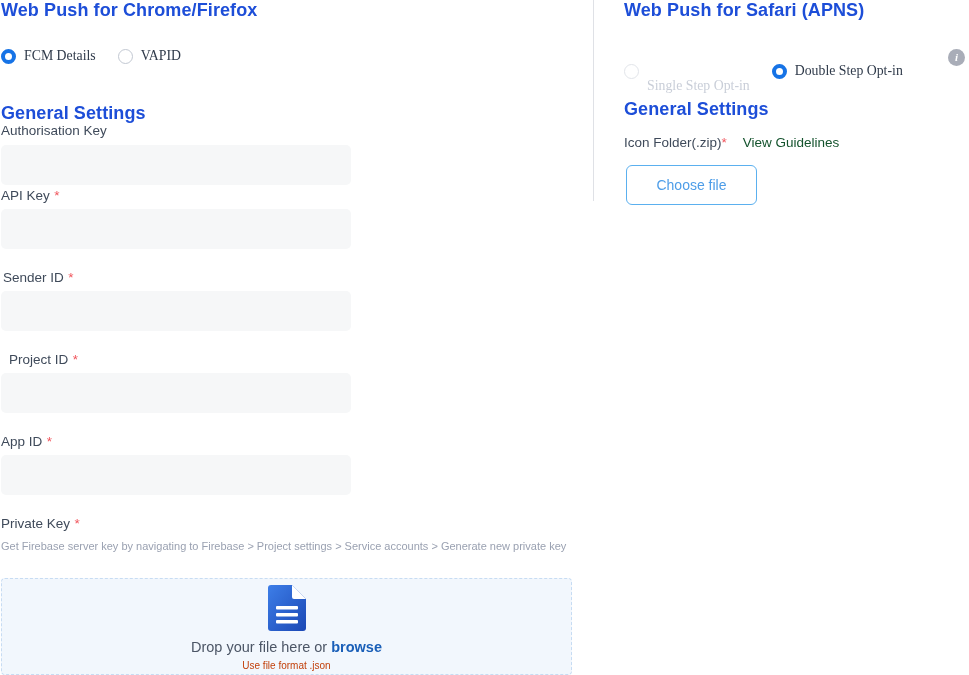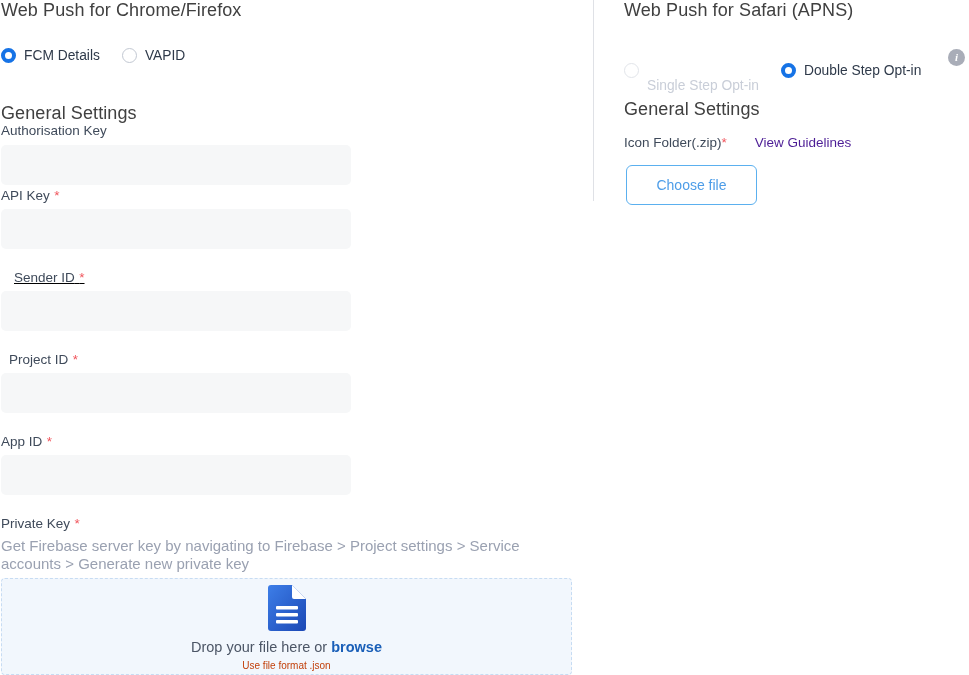--- a/index.html
+++ b/index.html
@@ -14,47 +14,47 @@
 
   
   .divider {
     position: absolute; left: 593px; top: 0px;
     width: 1px; height: 201px;
     background: #dfe1e6;
   }
 
   
   .section-head {
-    color: #404040;
+    color: #1d4ed8;
     font-size: 18px;
-    font-weight: 400;
+    font-weight: 700;
     letter-spacing: .1px;
     white-space: nowrap;
   }
   .field-label {
     color: #3f4a5a;
     font-size: 13.5px;
     font-weight: 400;
     white-space: nowrap;
   }
   .req { color: #f0545b; font-size: 13.5px; }
   .helper {
     color: #9aa1b1;
-    font-size: 15px;
+    font-size: 11px;
     line-height: 18px;
   }
 
   
   .col-left { position: absolute; left: 0; top: 0; width: 593px; height: 675px; }
   .title-left { position: absolute; left: 1px; top: 0px; }
   .title-right { position: absolute; left: 624px; top: 0px; }
 
   
   .radio-row { position: absolute; display: flex; align-items: center; }
-  .radio-item { display: flex; align-items: center; cursor: pointer; }
+  .radio-item { display: flex; align-items: center; cursor: pointer; font-family: Liberation Serif, serif; }
   .radio-item + .radio-item { margin-left: 22px; }
   .radio-dot {
     width: 15px; height: 15px; border-radius: 50%;
     border: 1.6px solid #c2c8d2; background: #fff;
     display: inline-block; flex: none;
     position: relative;
   }
   .radio-dot.on {
     border: 4.3px solid #1673e6;
     background: #ffffff;
@@ -110,21 +110,21 @@
   .dz-main b { color: #1a5fb8; font-weight: 700; }
   .dz-sub {
     margin-top: 5px;
     font-size: 10px; color: #c2410c; white-space: nowrap;
   }
 
   
   .col-right { position: absolute; left: 593px; top: 0; width: 376px; height: 675px; }
   .icon-folder-row { position: absolute; left: 624px; top: 135px; display: flex; align-items: baseline; }
   .view-guidelines {
-    margin-left: 28px; color: #4c1d95; font-size: 13.5px;
+    margin-left: 16px; color: #14532d; font-size: 13.5px;
     text-decoration: none; cursor: pointer; white-space: nowrap;
   }
   .choose-file-btn {
     position: absolute; left: 626px; top: 165px;
     width: 131px; height: 40px;
     background: #ffffff;
     border: 1px solid #5bb0ef;
     border-radius: 6px;
     color: #4d9de8; font-size: 14px;
     font-family: "Liberation Sans", sans-serif;
@@ -159,21 +159,21 @@
 
     <div class="field-label" style="position:absolute;left:1px;top:123px;">Authorisation Key</div>
     <input class="text-input" style="top: 145px;" type="text" value="">
 
     <div style="position:absolute;left:1px;top:186px;">
       <span class="field-label">API Key</span>
       <span class="req"> *</span>
     </div>
     <input class="text-input" style="top: 209px;" type="text" value="">
 
-    <div style="position:absolute;left:14px;top:268px;text-decoration:underline;">
+    <div style="position:absolute;left:3px;top:268px;">
       <span class="field-label">Sender ID</span>
       <span class="req"> *</span>
     </div>
     <input class="text-input" style="top: 291px;" type="text" value="">
 
     <div style="position:absolute;left:1px;top:350px;padding-left:8px;">
       <span class="field-label">Project ID</span>
       <span class="req"> *</span>
     </div>
     <input class="text-input" style="top: 373px;" type="text" value="">

